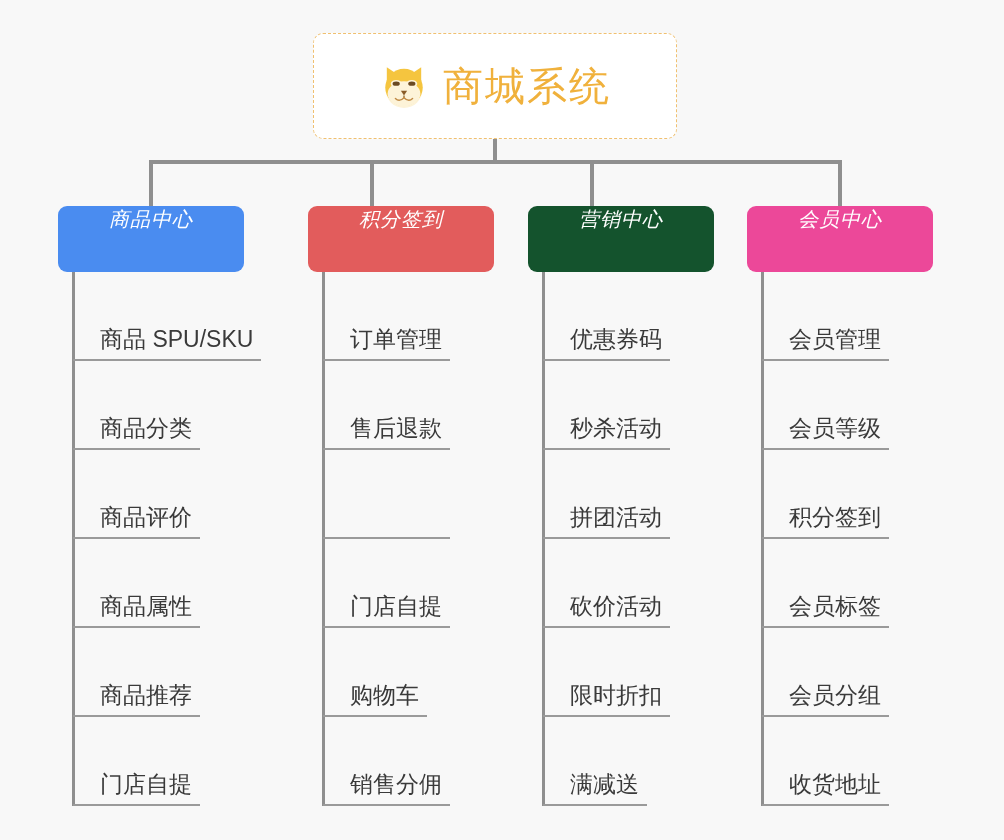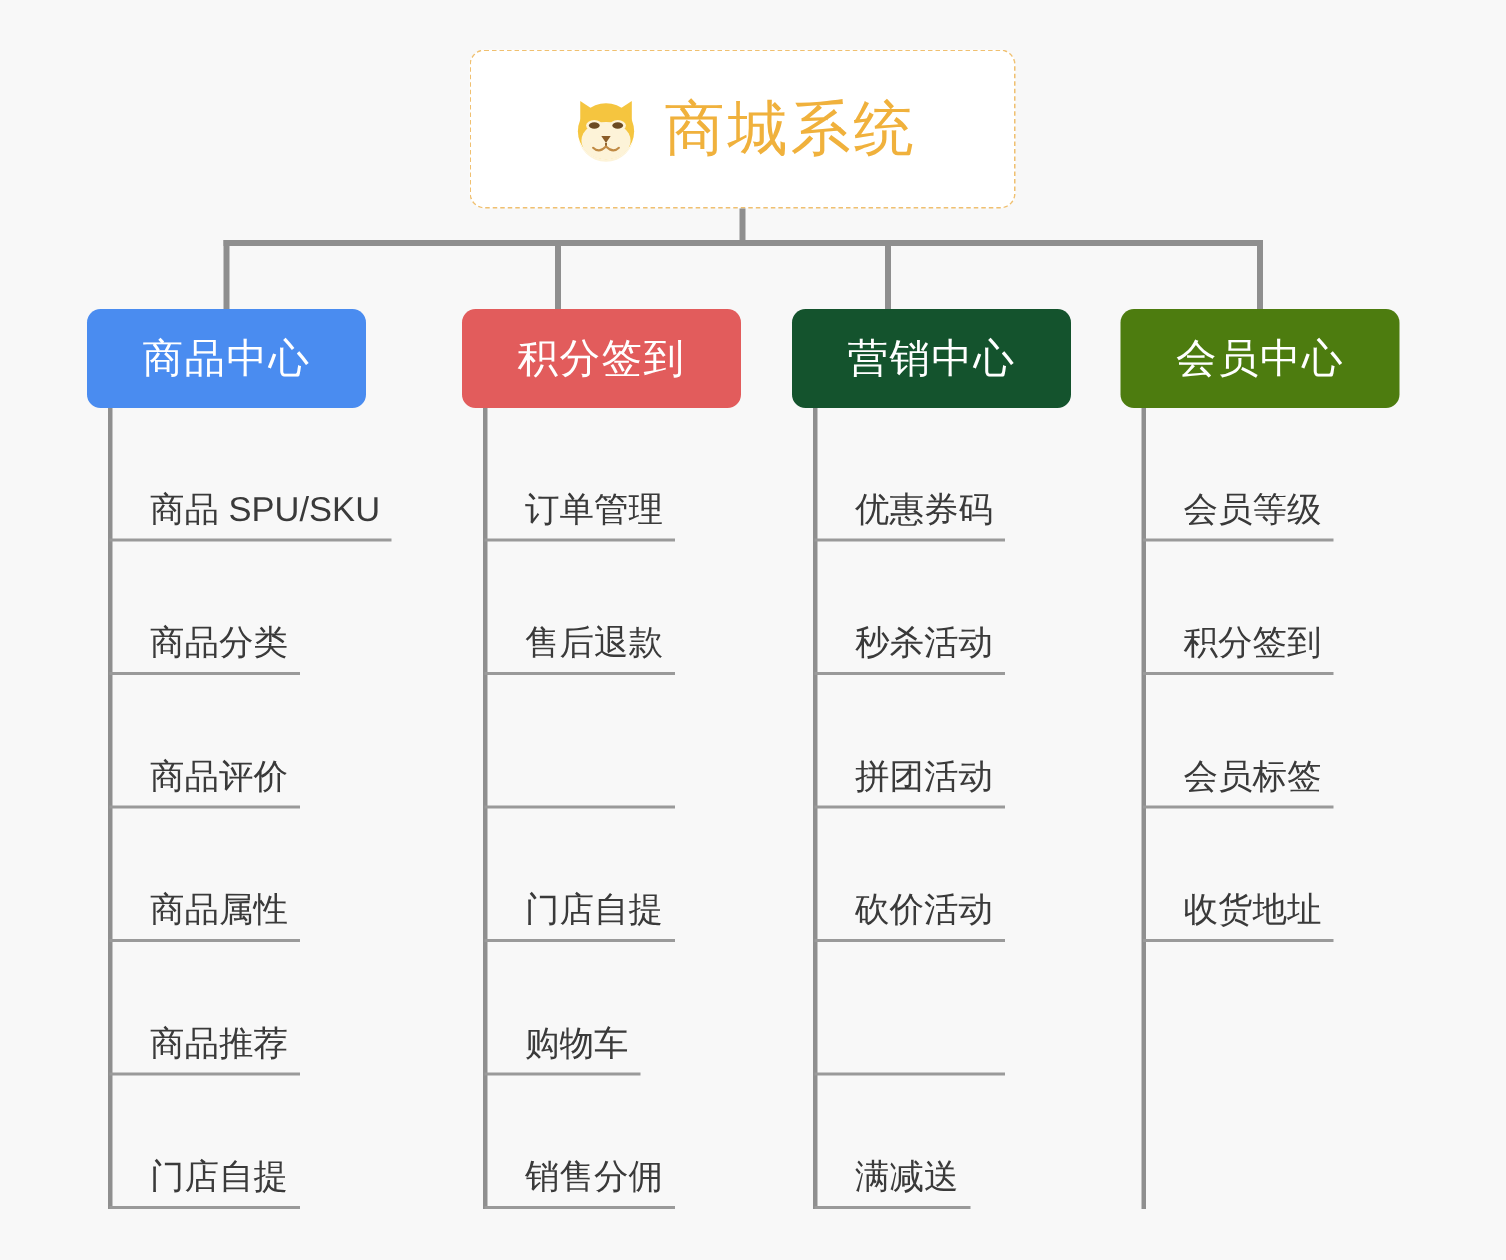--- a/index.html
+++ b/index.html
@@ -78,26 +78,27 @@
     position: absolute;
     top: 206px;
     width: 186px;
   }
   .cat-header {
     width: 186px;
     height: 66px;
     box-sizing: border-box;
     border-radius: 9px;
     display: flex;
-    align-items: center;
+    align-items: flex-start;
     justify-content: center;
     color: #ffffff;
-    font-size: 27px;
+    font-size: 20px;
     letter-spacing: 1px;
     white-space: nowrap;
+    font-style: italic;
   }
 
   
   .trunk {
     position: absolute;
     left: 14px;
     top: 66px;
     width: 3px;
     background: #8f8f8f;
   }
@@ -245,47 +246,56 @@
       </div>
       <div class="leaf">
         <span class="leaf-label">拼团活动</span>
         <span class="leaf-rule" style="width: 127px;"></span>
       </div>
       <div class="leaf">
         <span class="leaf-label">砍价活动</span>
         <span class="leaf-rule" style="width: 127px;"></span>
       </div>
       <div class="leaf">
+        <span class="leaf-label">限时折扣</span>
         <span class="leaf-rule" style="width: 127px;"></span>
       </div>
       <div class="leaf">
         <span class="leaf-label">满减送</span>
         <span class="leaf-rule" style="width: 104px;"></span>
       </div>
     </div>
   </div>
 
   <div class="column" style="left:747px;">
-    <div class="cat-header" style="background: #4d7c0f;">
+    <div class="cat-header" style="background: #ec4899;">
       <span>会员中心</span>
     </div>
     <div class="trunk" style="background: rgb(143, 143, 143); height: 534px;"></div>
     <div class="leaf-list">
       <div class="leaf">
+        <span class="leaf-label">会员管理</span>
+        <span class="leaf-rule" style="width: 127px;"></span>
+      </div>
+      <div class="leaf">
         <span class="leaf-label">会员等级</span>
         <span class="leaf-rule" style="width: 127px;"></span>
       </div>
       <div class="leaf">
         <span class="leaf-label">积分签到</span>
         <span class="leaf-rule" style="width: 127px;"></span>
       </div>
       <div class="leaf">
         <span class="leaf-label">会员标签</span>
         <span class="leaf-rule" style="width: 127px;"></span>
       </div>
       <div class="leaf">
+        <span class="leaf-label">会员分组</span>
+        <span class="leaf-rule" style="width: 127px;"></span>
+      </div>
+      <div class="leaf">
         <span class="leaf-label">收货地址</span>
         <span class="leaf-rule" style="width: 127px;"></span>
       </div>
     </div>
   </div>
 
 </div>
 
 </body></html>

